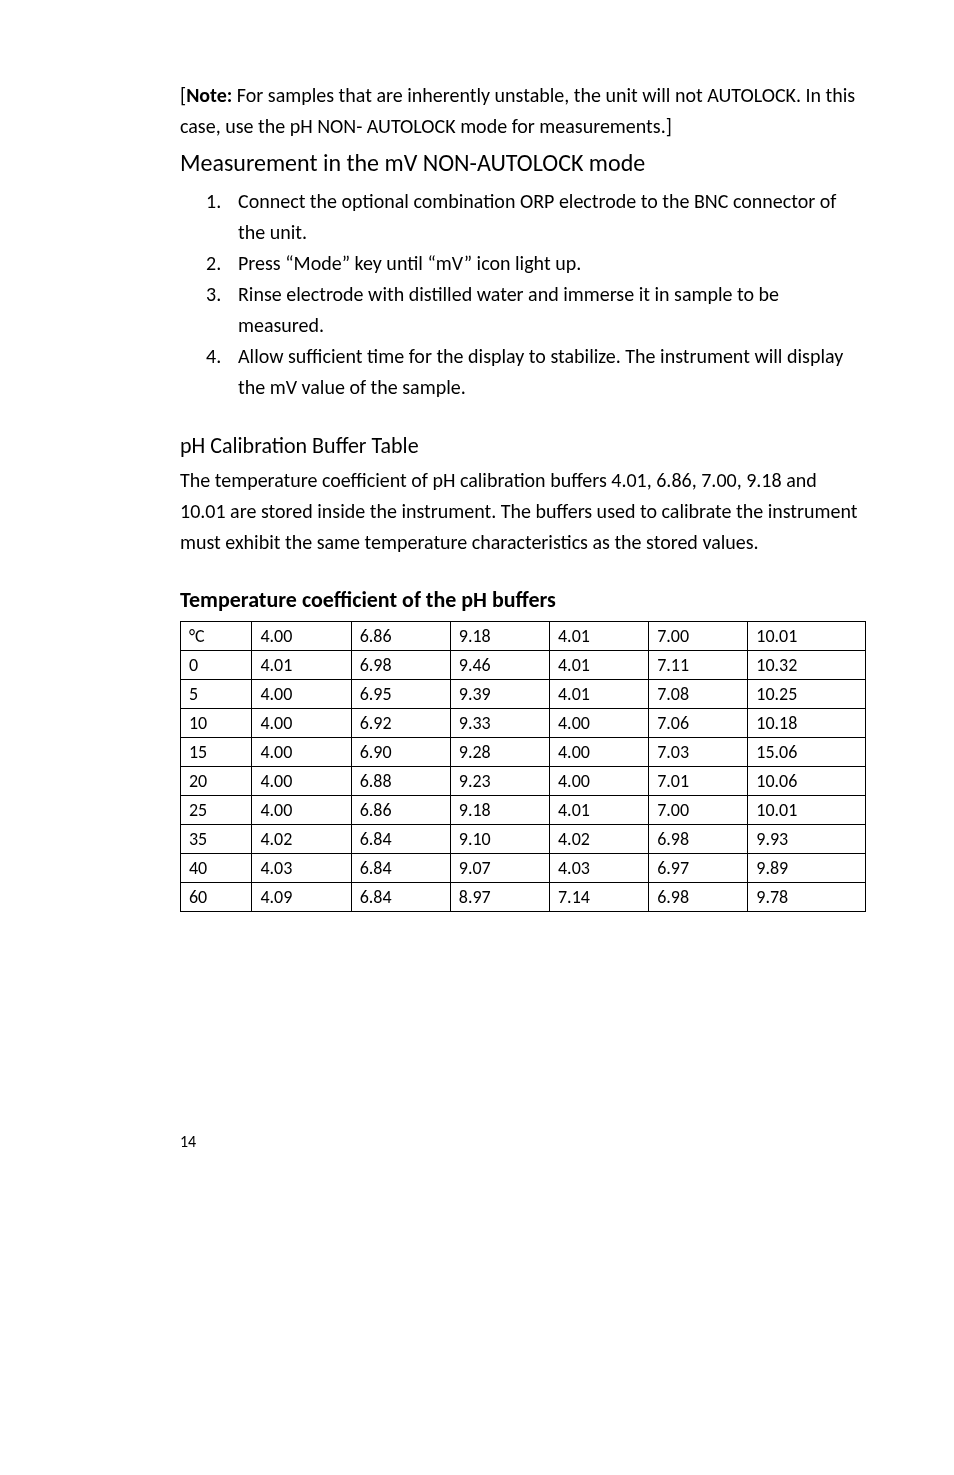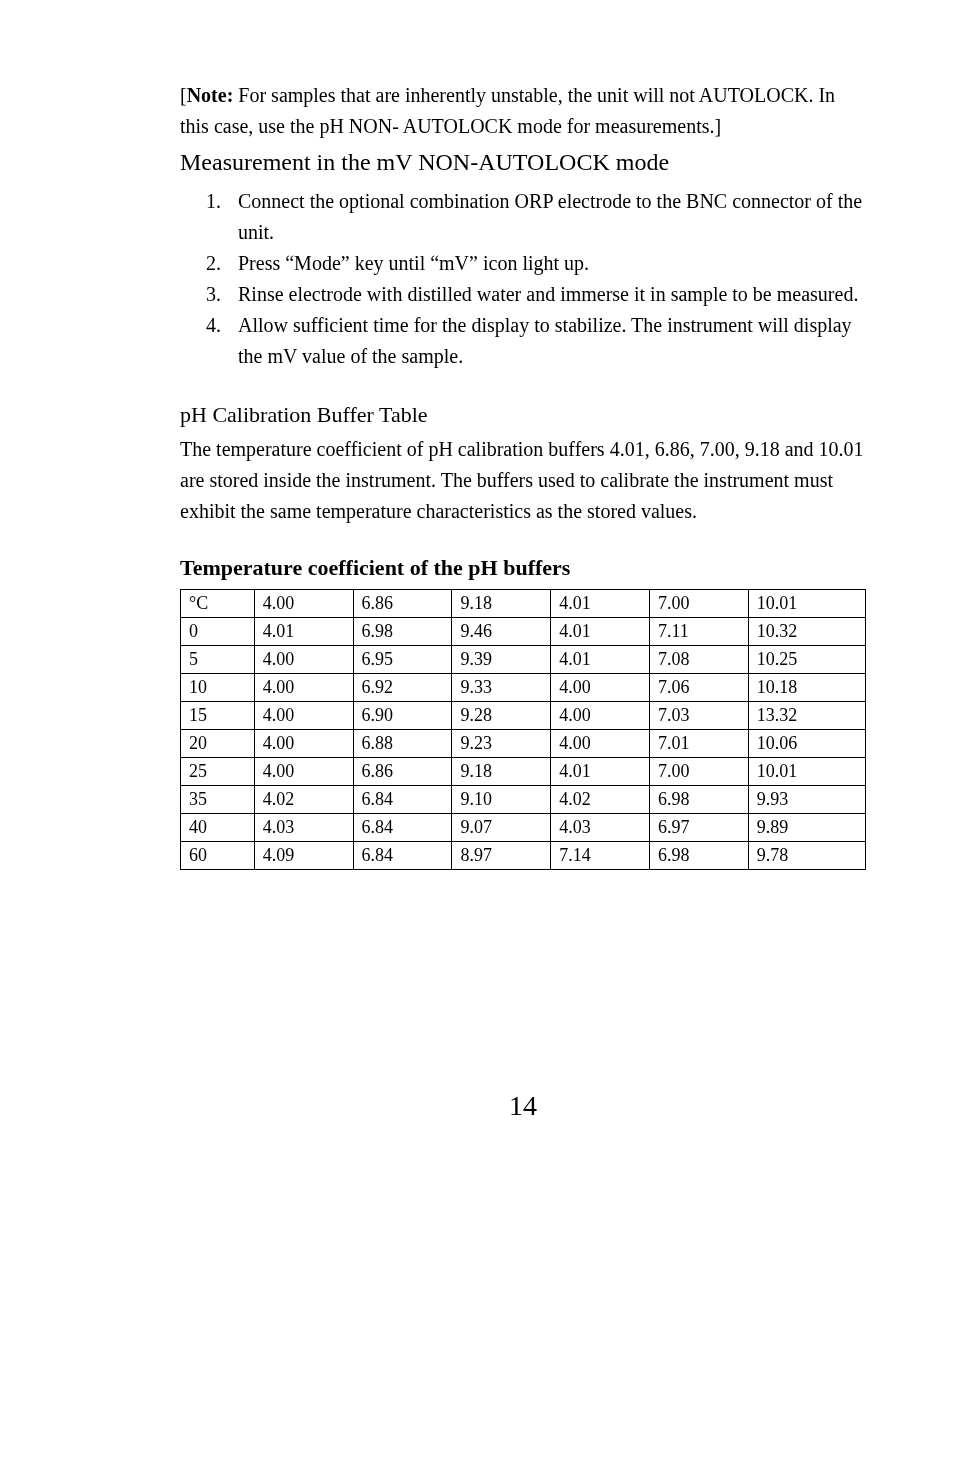--- a/index.html
+++ b/index.html
@@ -6,21 +6,20 @@
   body {
     margin: 0;
     padding: 0;
     background: #fff;
     font-family: Calibri, Arial, sans-serif;
     color: #000;
     width: 954px;
   }
   .page {
     padding: 80px 88px 60px 180px;
-    font-family: Liberation Serif, serif;
   }
   .note {
     font-size: 20px;
     line-height: 1.55;
     margin-bottom: 4px;
   }
   .h1 {
     font-size: 24px;
     line-height: 1.4;
     margin: 0 0 6px 0;
@@ -66,22 +65,22 @@
     width: 100%;
     font-size: 18px;
   }
   th, td {
     border: 1px solid #000;
     padding: 3px 8px;
     text-align: left;
     font-weight: 400;
   }
   .pagenum {
-    text-align: center;
-    font-size: 28px;
+    text-align: left;
+    font-size: 16px;
     margin-top: 220px;
   }
 </style>
 </head>
 <body>
 
 <div class="page">
 
   <div class="note">
     <span>[</span><b>Note:</b><span> For samples that are inherently unstable, the unit will not AUTOLOCK. In this case, use the pH NON- AUTOLOCK mode for measurements.]</span>
@@ -153,21 +152,21 @@
           <td>7.06</td>
           <td>10.18</td>
         </tr>
         <tr>
           <td>15</td>
           <td>4.00</td>
           <td>6.90</td>
           <td>9.28</td>
           <td>4.00</td>
           <td>7.03</td>
-          <td>13.32</td>
+          <td>15.06</td>
         </tr>
         <tr>
           <td>20</td>
           <td>4.00</td>
           <td>6.88</td>
           <td>9.23</td>
           <td>4.00</td>
           <td>7.01</td>
           <td>10.06</td>
         </tr>

